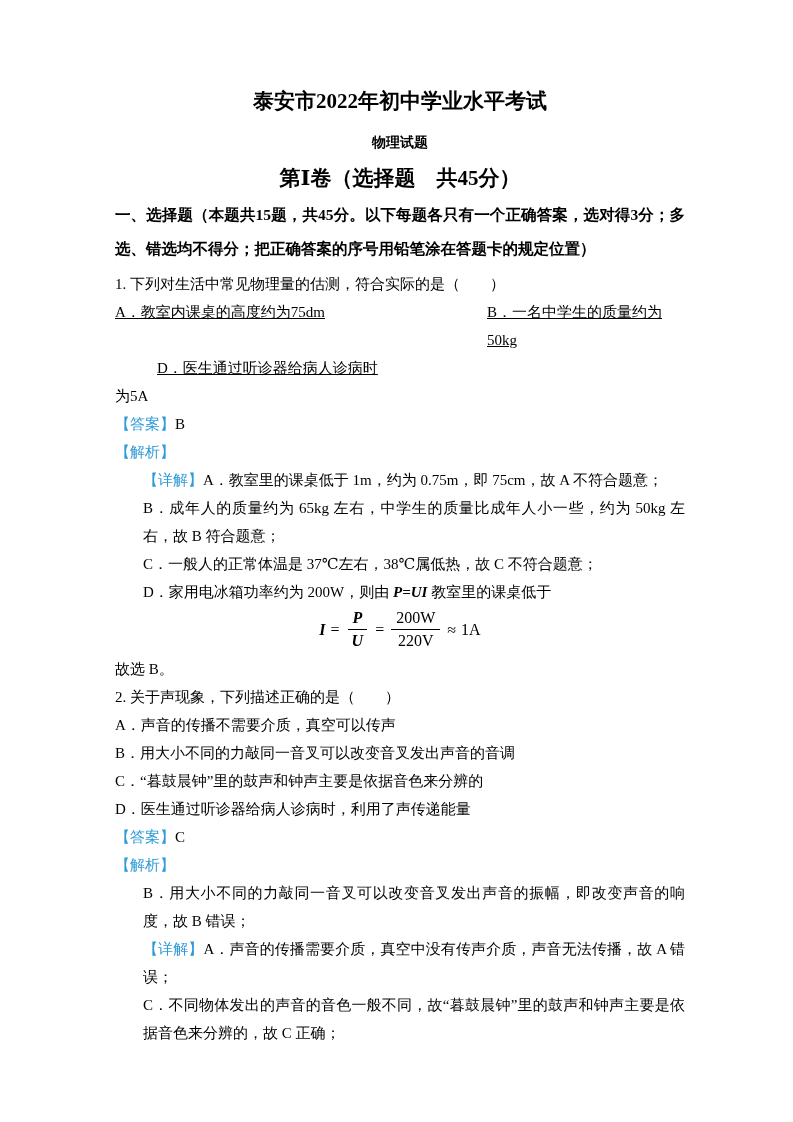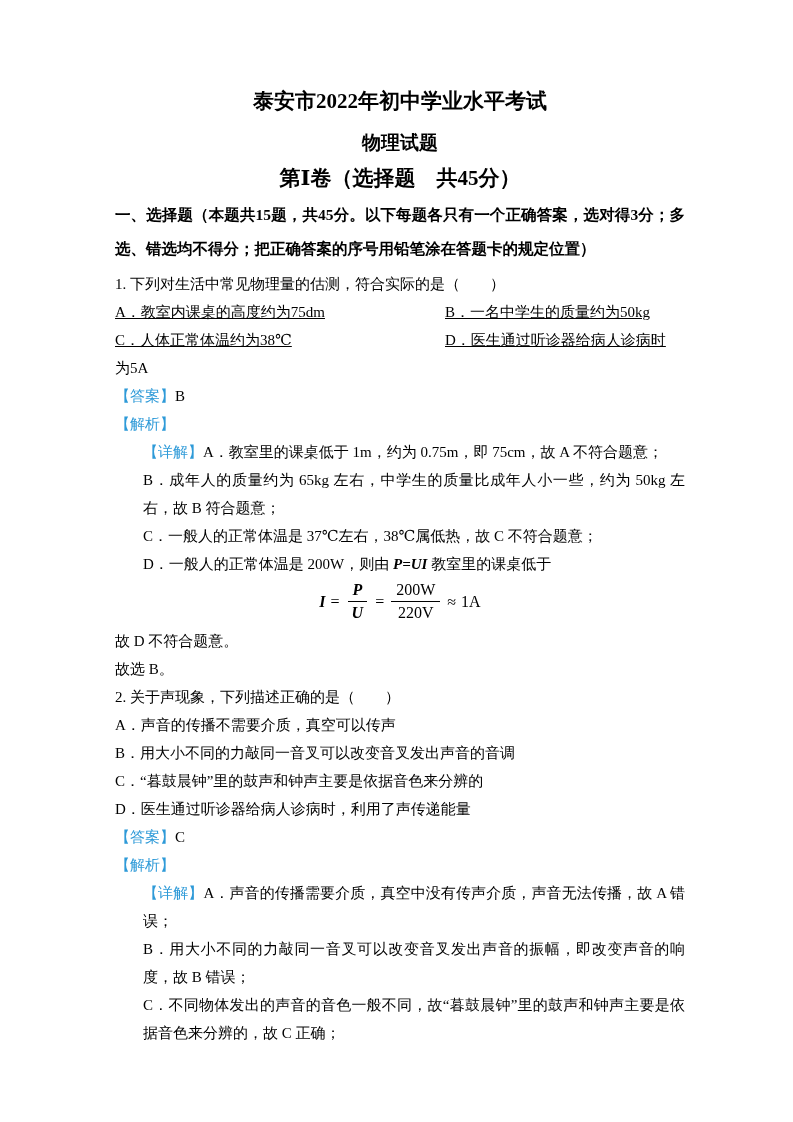--- a/index.html
+++ b/index.html
@@ -19,21 +19,21 @@
   .title {
     text-align: center;
     font-weight: bold;
     font-size: 21px;
     line-height: 30px;
     margin: 0 0 12px 0;
   }
   .subtitle {
     text-align: center;
     font-weight: bold;
-    font-size: 19px;
+    font-size: 14px;
     line-height: 30px;
     margin: 0;
   }
   .section {
     text-align: center;
     font-weight: bold;
     font-size: 21px;
     line-height: 24px;
     margin: 8px 0 8px 0;
   }
@@ -41,21 +41,21 @@
     font-weight: bold;
     font-size: 15.5px;
     line-height: 34px;
     text-align: justify;
     margin: 0 0 4px 0;
   }
   .line { margin: 0; line-height: 28px; }
   .just { text-align: justify; margin-left: 28px; }
   .opt-row { display: flex; line-height: 28px; text-decoration: underline; }
   .opt-left { flex: 0 0 330px; width: 330px; }
-  .opt-right { flex: 1 1 auto; }
+  .opt-right { flex: 1 1 auto; margin-left: 42px; }
   .blue { color: var(--label-blue, #2e9ad8); }
   .var { font-style: italic; font-weight: bold; }
   .formula {
     display: flex;
     justify-content: center;
     align-items: center;
     margin: 3px 0 5px 0;
     font-size: 16px;
     line-height: normal;
   }
@@ -74,63 +74,61 @@
   <div class="section">第Ⅰ卷（选择题　共45分）</div>
   <p class="instructions">一、选择题（本题共15题，共45分。以下每题各只有一个正确答案，选对得3分；多选、错选均不得分；把正确答案的序号用铅笔涂在答题卡的规定位置）</p>
 
   <p class="line">1. 下列对生活中常见物理量的估测，符合实际的是（　　）</p>
 
   <div class="opt-row">
     <span class="opt-left">A．教室内课桌的高度约为75dm</span>
     <span class="opt-right">B．一名中学生的质量约为50kg</span>
   </div>
   <div class="opt-row">
-    <span class="opt-left">C．人体正常体温约为38℃</span>
     <span class="opt-right">D．医生通过听诊器给病人诊病时</span>
   </div>
   <p class="line">为5A</p>
 
   <p class="line"><span class="blue">【答案】</span><span>B</span></p>
 
   <p class="line"><span class="blue">【解析】</span></p>
 
   <p class="line just"><span class="blue">【详解】</span><span>A．教室里的课桌低于 1m，约为 0.75m，即 75cm，故 A 不符合题意；</span></p>
 
   <p class="line just">B．成年人的质量约为 65kg 左右，中学生的质量比成年人小一些，约为 50kg 左右，故 B 符合题意；</p>
   <p class="line just">C．一般人的正常体温是 37℃左右，38℃属低热，故 C 不符合题意；</p>
 
-  <p class="line just"><span>D．一般人的正常体温是 200W，则由 </span><i class="var">P=UI</i><span> 教室里的课桌低于</span></p>
+  <p class="line just"><span>D．家用电冰箱功率约为 200W，则由 </span><i class="var">P=UI</i><span> 教室里的课桌低于</span></p>
 
   <div class="formula">
     <i class="var">I</i>
     <span class="op">=</span>
     <span class="frac">
         <span class="num"><i class="var">P</i></span>
         <span class="den"><i class="var">U</i></span>
       </span>
     <span class="op">=</span>
     <span class="frac">
         <span class="num">200W</span>
         <span class="den">220V</span>
       </span>
     <span class="op">≈</span>
     <span>1A</span>
   </div>
 
-  <p class="line">故 D 不符合题意。</p>
   <p class="line">故选 B。</p>
 
   <p class="line">2. 关于声现象，下列描述正确的是（　　）</p>
   <p class="line">A．声音的传播不需要介质，真空可以传声</p>
   <p class="line">B．用大小不同的力敲同一音叉可以改变音叉发出声音的音调</p>
   <p class="line">C．“暮鼓晨钟”里的鼓声和钟声主要是依据音色来分辨的</p>
   <p class="line">D．医生通过听诊器给病人诊病时，利用了声传递能量</p>
 
   <p class="line"><span class="blue">【答案】</span><span>C</span></p>
 
   <p class="line"><span class="blue">【解析】</span></p>
 
+  <p class="line just">B．用大小不同的力敲同一音叉可以改变音叉发出声音的振幅，即改变声音的响度，故 B 错误；</p>
+
   <p class="line just"><span class="blue">【详解】</span><span>A．声音的传播需要介质，真空中没有传声介质，声音无法传播，故 A 错误；</span></p>
-
-  <p class="line just">B．用大小不同的力敲同一音叉可以改变音叉发出声音的振幅，即改变声音的响度，故 B 错误；</p>
   <p class="line just">C．不同物体发出的声音的音色一般不同，故“暮鼓晨钟”里的鼓声和钟声主要是依据音色来分辨的，故 C 正确；</p>
 
 </div>
 
 </body></html>

